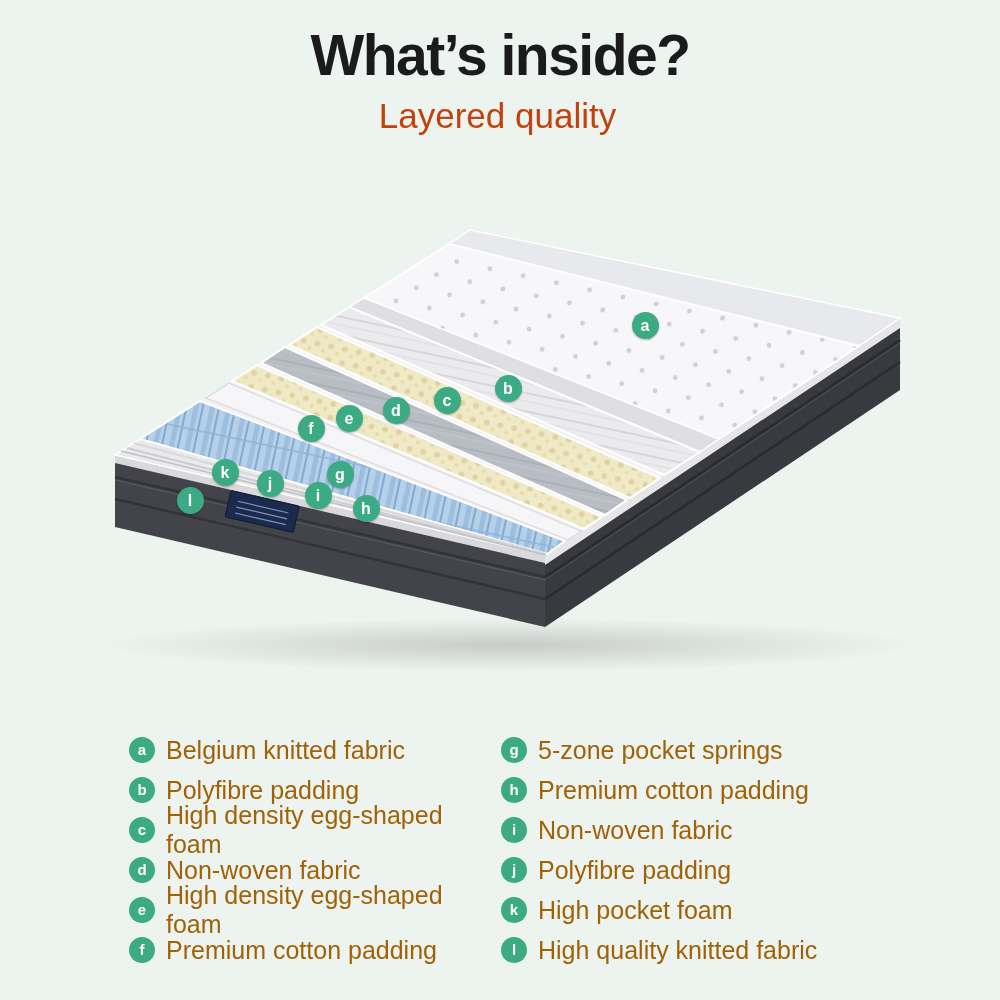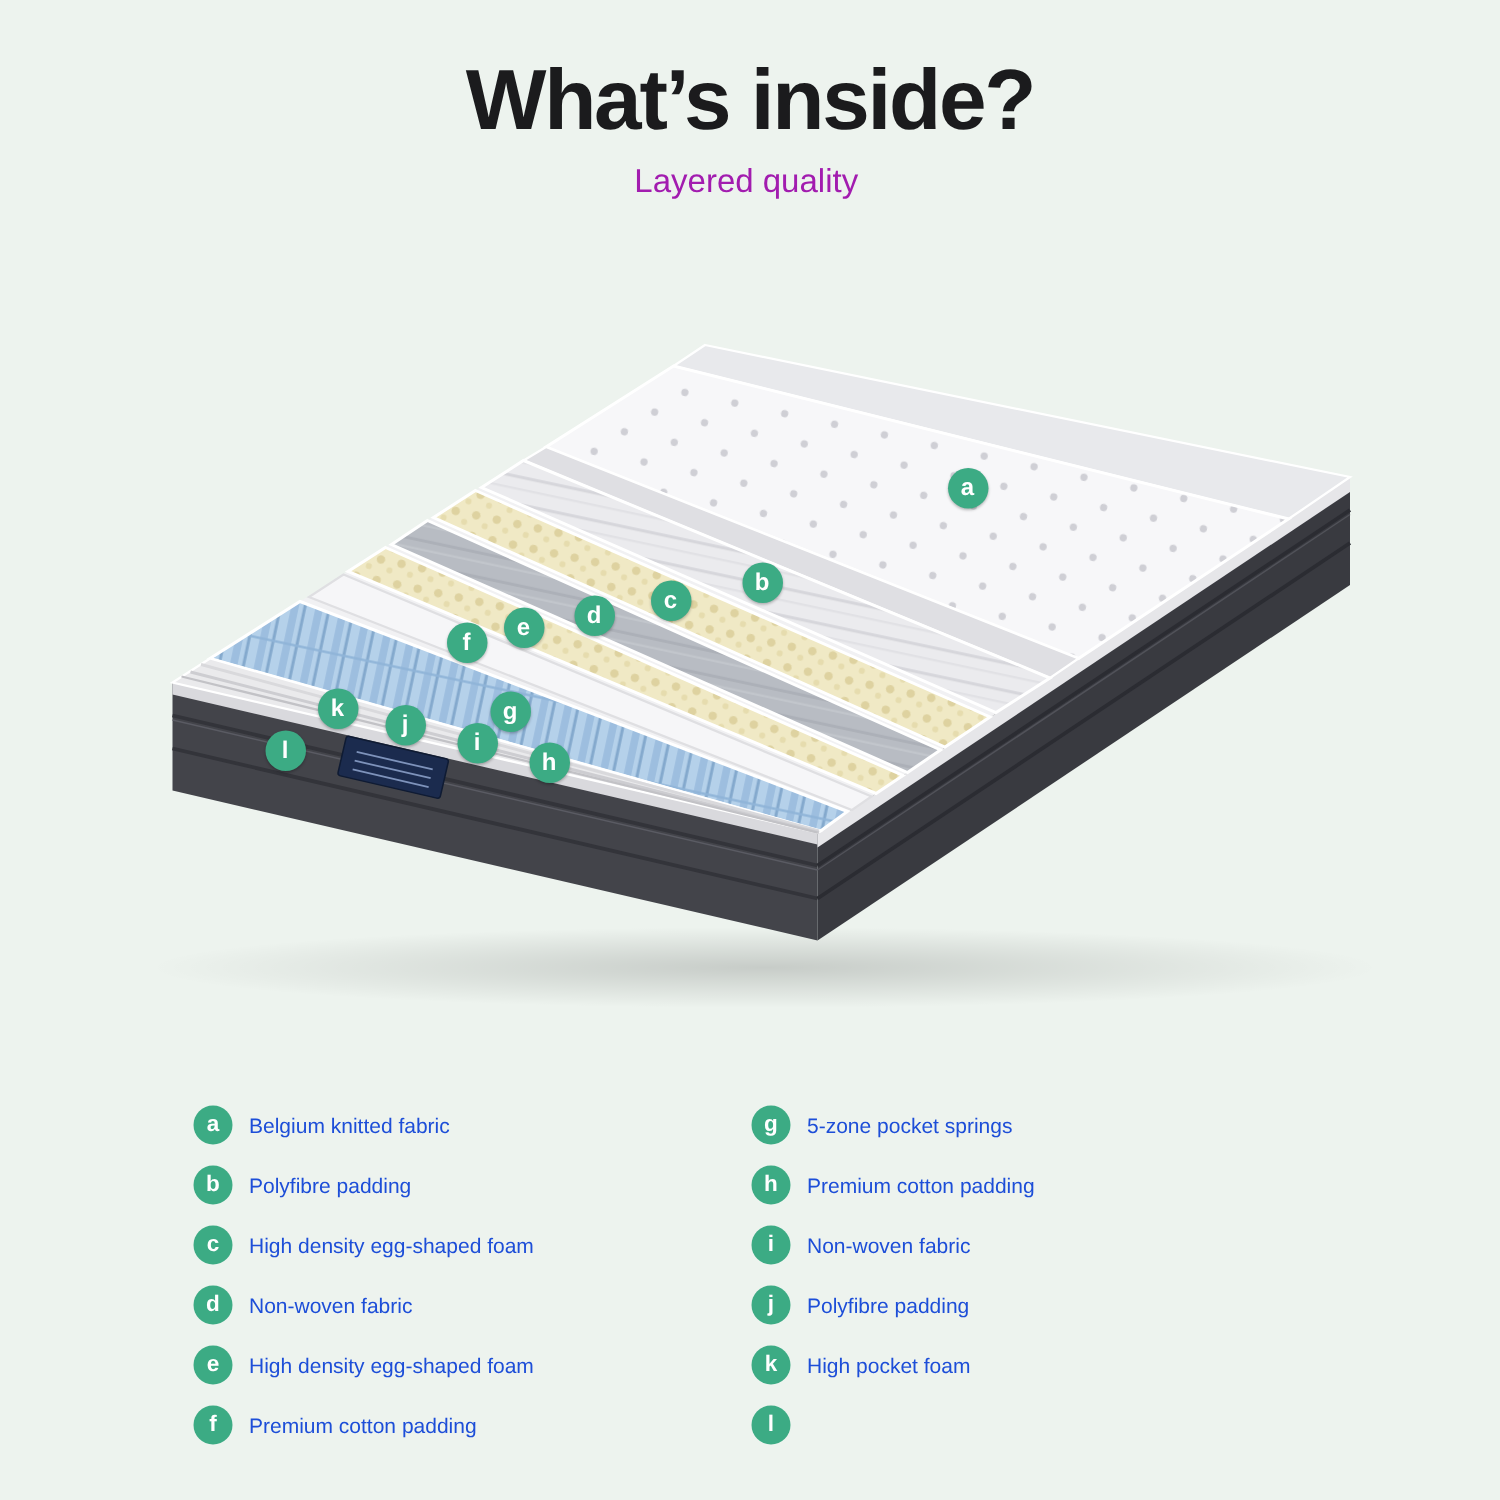--- a/index.html
+++ b/index.html
@@ -6,27 +6,27 @@
   .page{
     position:relative;
     width:1000px;height:1000px;
     background:#edf3ee;
     font-family:"Liberation Sans",sans-serif;
     overflow:hidden;
   }
   
   .header{position:absolute;top:0;left:0;width:1000px;text-align:center;z-index:2;}
   .title{
-    margin:0;padding-top:34px;
+    margin:0;padding-top:22px;
     font-size:57px;font-weight:bold;letter-spacing:-1.5px;
     color:#1b1b1d;
   }
   .subtitle{
     margin:8px 5px 0 0;
-    font-size:22px;font-weight:normal;color:#a21caf;
+    font-size:35px;font-weight:normal;color:#c2410c;
   }
   
   .mattress-svg{position:absolute;top:0;left:0;z-index:0;}
   .dbadge{
     position:absolute;z-index:3;
     width:27px;height:27px;margin:-13.5px 0 0 -13.5px;
     border-radius:50%;
     background:#3cab84;color:#ffffff;
     font-size:16px;font-weight:bold;line-height:27px;text-align:center;
     box-shadow:0 1px 2px rgba(0,0,0,.28);
@@ -40,21 +40,21 @@
   .lcol{display:block;}
   .lrow{display:flex;align-items:center;height:40px;}
   .lbadge{
     flex:0 0 26px;
     width:26px;height:26px;border-radius:50%;
     background:#3cab84;color:#fff;
     font-size:15px;font-weight:bold;line-height:26px;text-align:center;
   }
   .llabel{
     margin-left:11px;
-    font-size:14px;color:#1d4ed8;
+    font-size:25px;color:#a16207;
   }
 </style>
 </head>
 <body>
 
 <div class="page">
 
   <div class="header">
     <h1 class="title">What’s inside?</h1>
     <div class="subtitle">Layered quality</div>
@@ -203,17 +203,18 @@
       <div class="lrow">
         <span class="lbadge">j</span>
         <span class="llabel">Polyfibre padding</span>
       </div>
       <div class="lrow">
         <span class="lbadge">k</span>
         <span class="llabel">High pocket foam</span>
       </div>
       <div class="lrow">
         <span class="lbadge">l</span>
+        <span class="llabel">High quality knitted fabric</span>
       </div>
     </div>
   </div>
 
 </div>
 
 </body></html>

